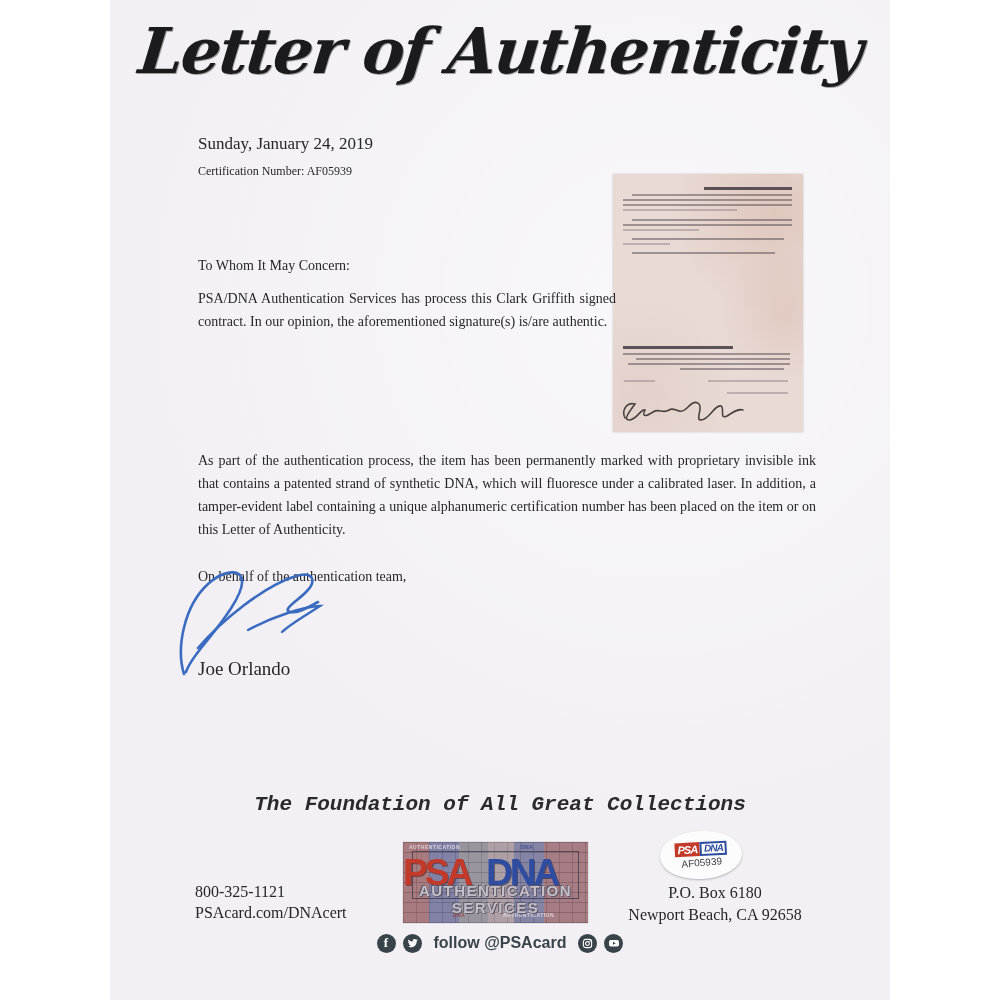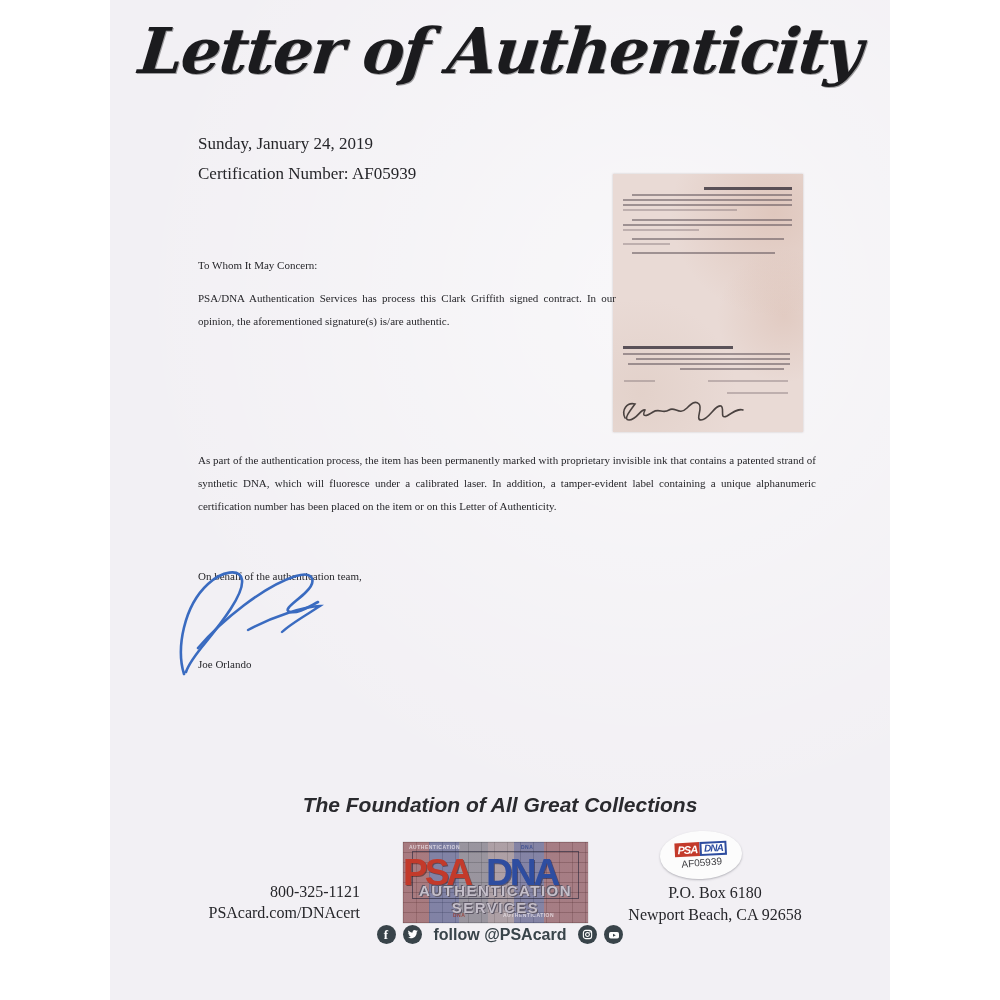--- a/index.html
+++ b/index.html
@@ -9,51 +9,51 @@
          background-image:radial-gradient(circle at 70% 30%, rgba(255,255,255,.5), transparent 60%);}
 
   
   .loa-title{position:absolute;left:0;top:14px;width:100%;text-align:center;
     font-family:"DejaVu Serif", serif;font-style:italic;font-weight:700;font-size:63px;
     letter-spacing:-2px;color:#1b1b1e;transform:skewX(-6deg);
     text-shadow:1px 1px 0 rgba(0,0,0,.35);}
 
   
   .meta-date{position:absolute;left:88px;top:134px;font-size:17px;}
-  .meta-cert{position:absolute;left:88px;top:164px;font-size:17px;}
-
-  
-  .body-text{position:absolute;left:88px;font-size:11px;line-height:23px;text-align:justify;}
+  .meta-cert{position:absolute;left:88px;top:164px;font-size:12px;}
+
+  
+  .body-text{position:absolute;left:88px;font-size:14px;line-height:23px;text-align:justify;}
   .salutation{top:254px;width:420px;text-align:left;}
   .p1{top:287px;width:418px;}
   .p2{top:360px;width:418px;}
   .p3{top:449px;width:618px;}
   .p4{top:537px;width:618px;text-align:left;}
   .closing{top:565px;width:420px;text-align:left;}
-  .signer-name{position:absolute;left:88px;top:658px;font-size:11px;}
+  .signer-name{position:absolute;left:88px;top:658px;font-size:19px;}
   .signer-title{position:absolute;left:88px;top:681px;font-size:17px;}
 
   
   .autograph{position:absolute;left:68px;top:562px;width:260px;height:115px;}
 
   
   .contract{position:absolute;left:503px;top:174px;width:190px;height:258px;
     background:#e9dad5;
     background-image:radial-gradient(circle at 85% 15%, rgba(198,150,128,.28), transparent 38%),
                      radial-gradient(circle at 90% 55%, rgba(198,150,128,.22), transparent 30%),
                      radial-gradient(circle at 15% 85%, rgba(190,160,140,.15), transparent 35%);
     box-shadow:0 0 2px rgba(120,100,100,.35);}
   .cl{position:absolute;height:2px;background:rgba(84,72,80,.5);}
   .cl.dark{background:rgba(50,44,54,.78);height:3px;}
   .cl.light{background:rgba(120,104,110,.38);}
   .contract-sig{position:absolute;left:6px;top:216px;width:130px;height:38px;}
 
   
   .tagline{position:absolute;left:0;top:793px;width:100%;text-align:center;
-    font-family:Liberation Sans, sans-serif;font-style:italic;font-weight:600;font-size:21px;color:#2a2a2e;}
+    font-family:Liberation Mono, monospace;font-style:italic;font-weight:600;font-size:21px;color:#2a2a2e;}
 
   .holo{position:absolute;left:293px;top:842px;width:185px;height:81px;background:#9b8fa3;
     background-image:
       linear-gradient(90deg, rgba(186,92,74,.40) 0 14%, rgba(90,111,168,.40) 14% 30%, rgba(150,160,150,.35) 30% 46%, rgba(201,185,169,.40) 46% 60%, rgba(90,111,168,.35) 60% 76%, rgba(186,92,74,.35) 76% 100%),
       repeating-linear-gradient(0deg, rgba(30,25,40,.30) 0 1px, transparent 1px 10px),
       repeating-linear-gradient(90deg, rgba(30,25,40,.25) 0 1px, transparent 1px 13px);
     box-shadow:0 0 1px rgba(0,0,0,.4);overflow:hidden;}
   .holo-frame{position:absolute;left:9px;top:9px;right:9px;bottom:24px;border:1px solid rgba(35,35,55,.6);}
   .holo-word{position:absolute;font-family:"Liberation Sans", sans-serif;font-size:5px;font-weight:700;
     letter-spacing:.5px;color:rgba(240,235,240,.75);}
@@ -66,23 +66,23 @@
   .holo-services{position:absolute;left:0;bottom:7px;width:100%;text-align:center;
     font-family:"Liberation Sans", sans-serif;font-weight:700;font-size:15px;letter-spacing:1.5px;
     color:#c5bfca;text-shadow:1px 1px 0 #5e5866, -1px -1px 0 #5e5866;}
 
   .social-row{position:absolute;left:0;top:925px;width:780px;display:flex;align-items:center;
     justify-content:center;gap:7px;}
   .social-circle{width:19px;height:19px;border-radius:50%;background:#39444a;display:flex;
     align-items:center;justify-content:center;}
   .social-fb{font-family:"Liberation Serif", serif;font-weight:700;font-size:13px;color:#fff;}
   .social-text{font-family:"Liberation Sans", sans-serif;font-weight:700;font-size:16px;color:#39444a;
-    margin:0 5px;}
-
-  .footer-left{position:absolute;left:85px;top:881px;width:165px;text-align:right;font-size:16px;line-height:21px;}
+    margin:9px 5px;}
+
+  .footer-left{position:absolute;left:85px;top:881px;width:165px;text-align:left;font-size:16px;line-height:21px;}
   .footer-right{position:absolute;left:515px;top:882px;width:180px;text-align:center;font-size:16px;line-height:22px;}
 
   .sticker{position:absolute;left:550px;top:831px;width:82px;height:48px;background:#fcfcfc;
     border-radius:50% / 48%;box-shadow:0 1px 2px rgba(120,120,130,.5);transform:rotate(-3deg);
     display:flex;flex-direction:column;align-items:center;justify-content:center;gap:1px;}
   .sticker-logo{display:flex;align-items:stretch;height:14px;}
   .sticker-psa{background:#c33a2b;color:#fff;font-family:"Liberation Sans", sans-serif;
     font-weight:900;font-style:italic;font-size:11px;line-height:14px;padding:0 3px;letter-spacing:-1px;}
   .sticker-dna{background:#fff;border:2px solid #2e4da0;color:#2e4da0;font-family:"Liberation Sans", sans-serif;
     font-weight:900;font-style:italic;font-size:10px;line-height:10px;padding:0 2px;letter-spacing:-1px;}

